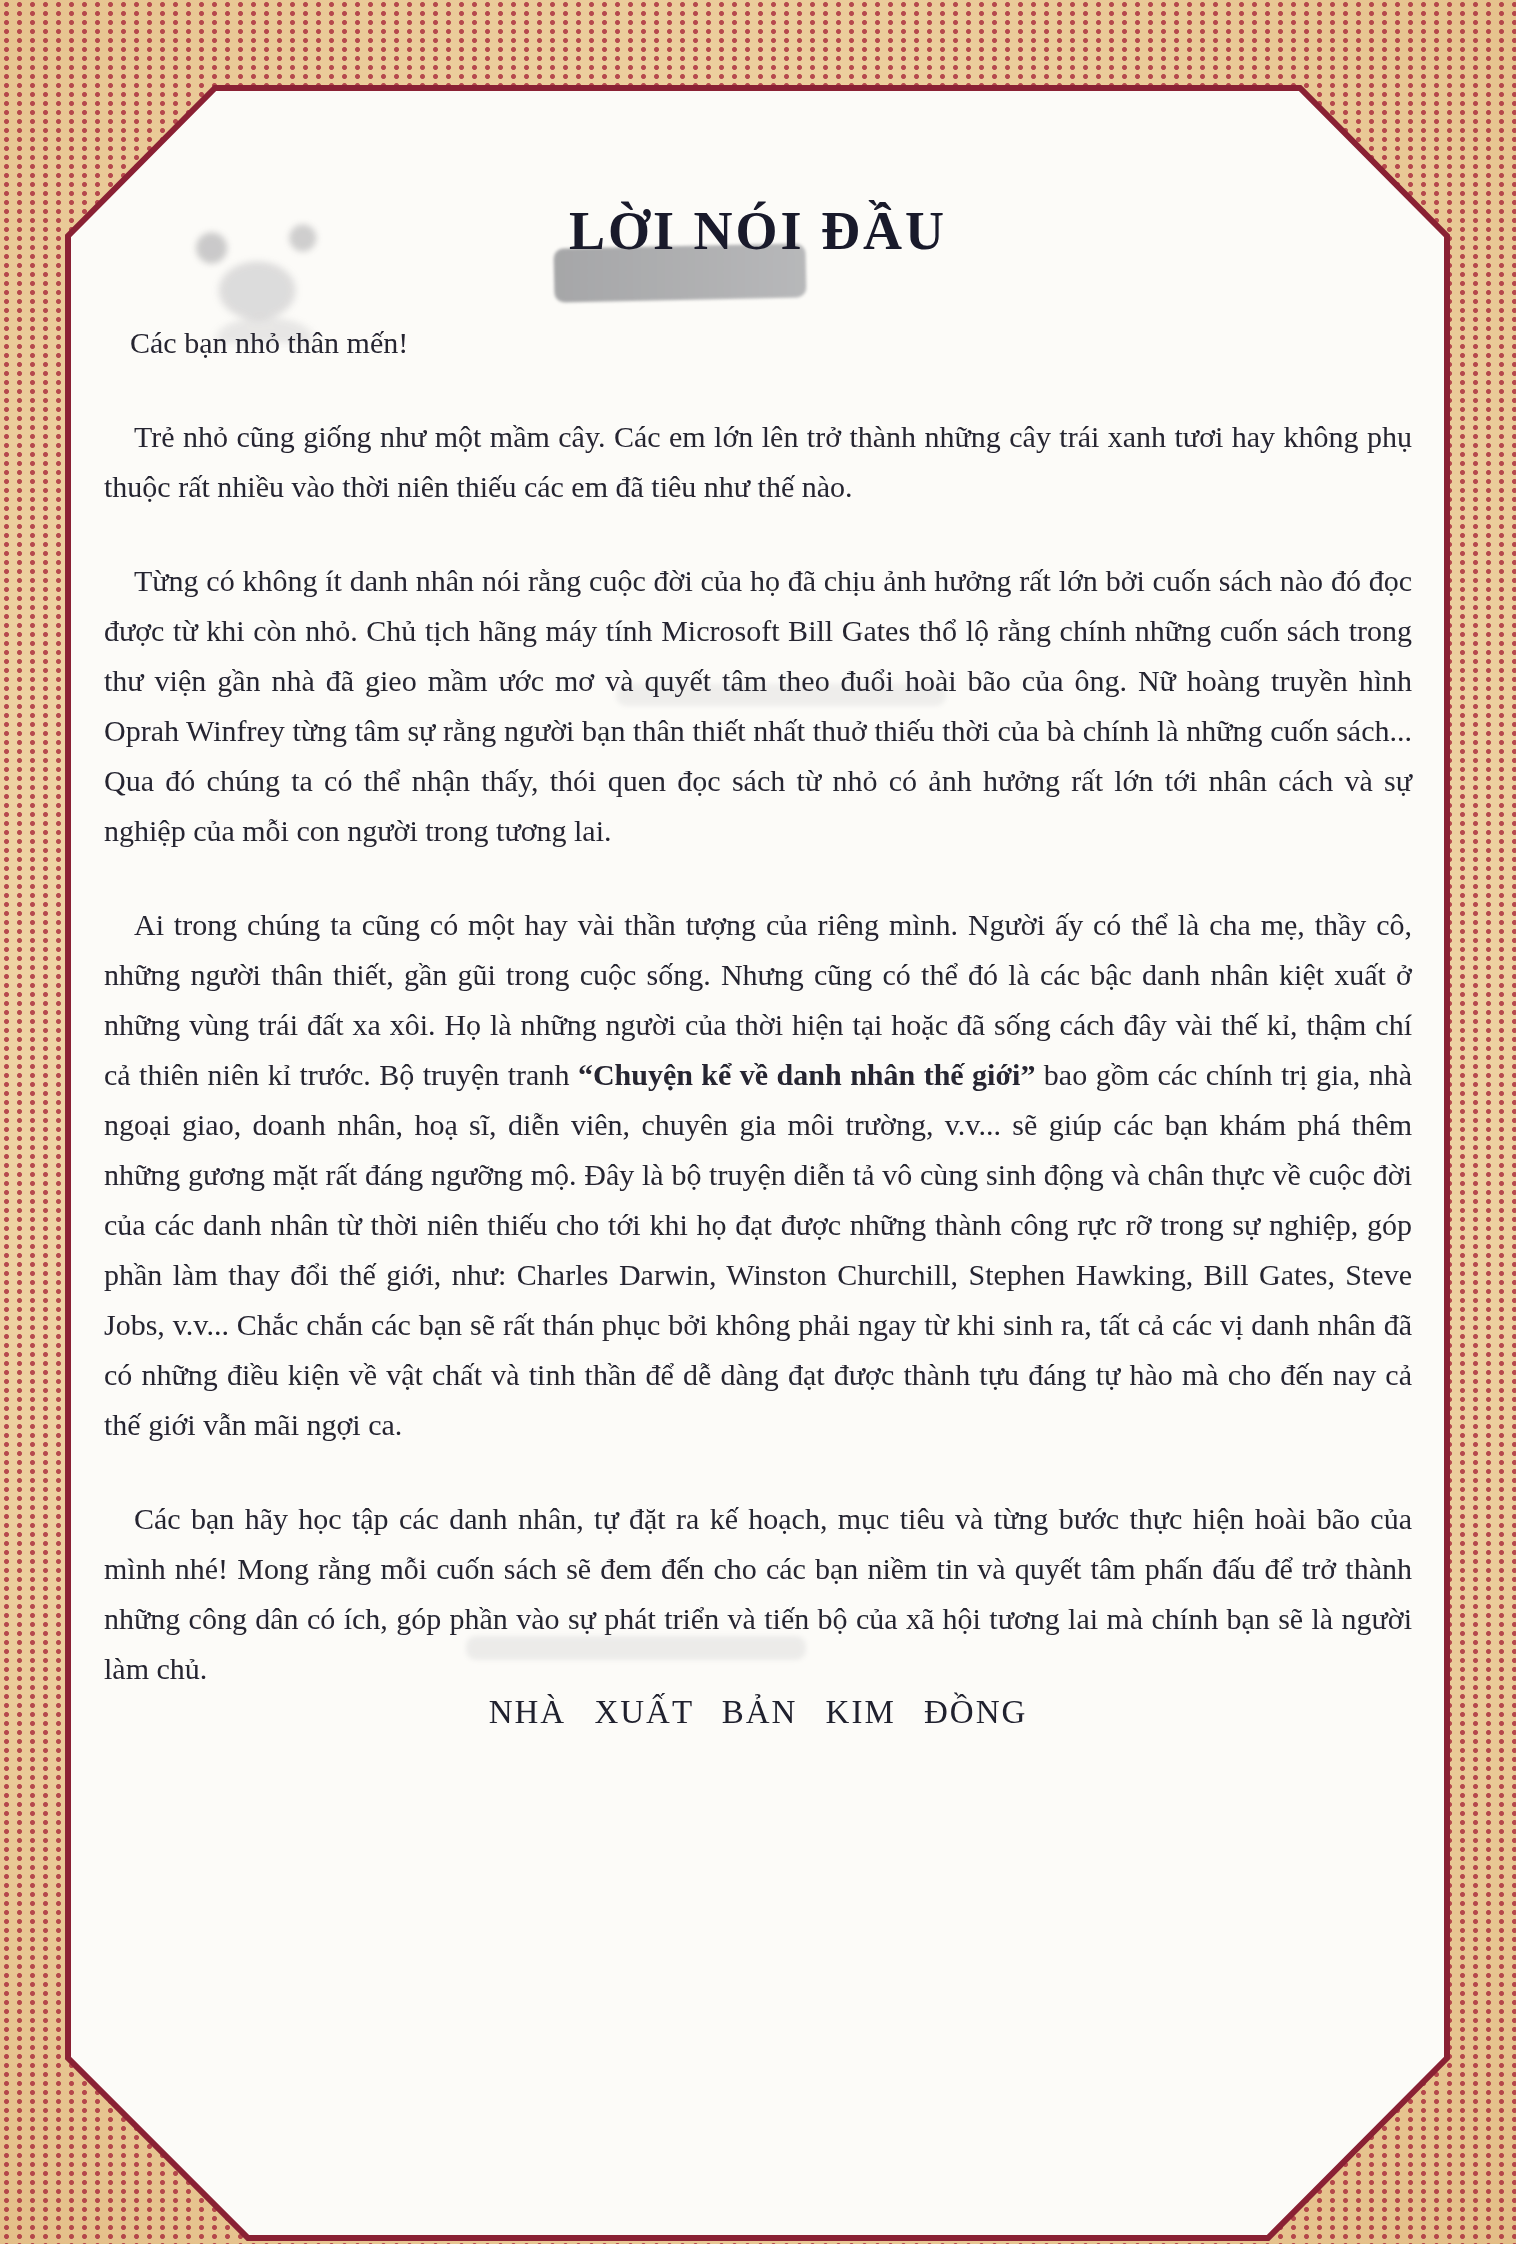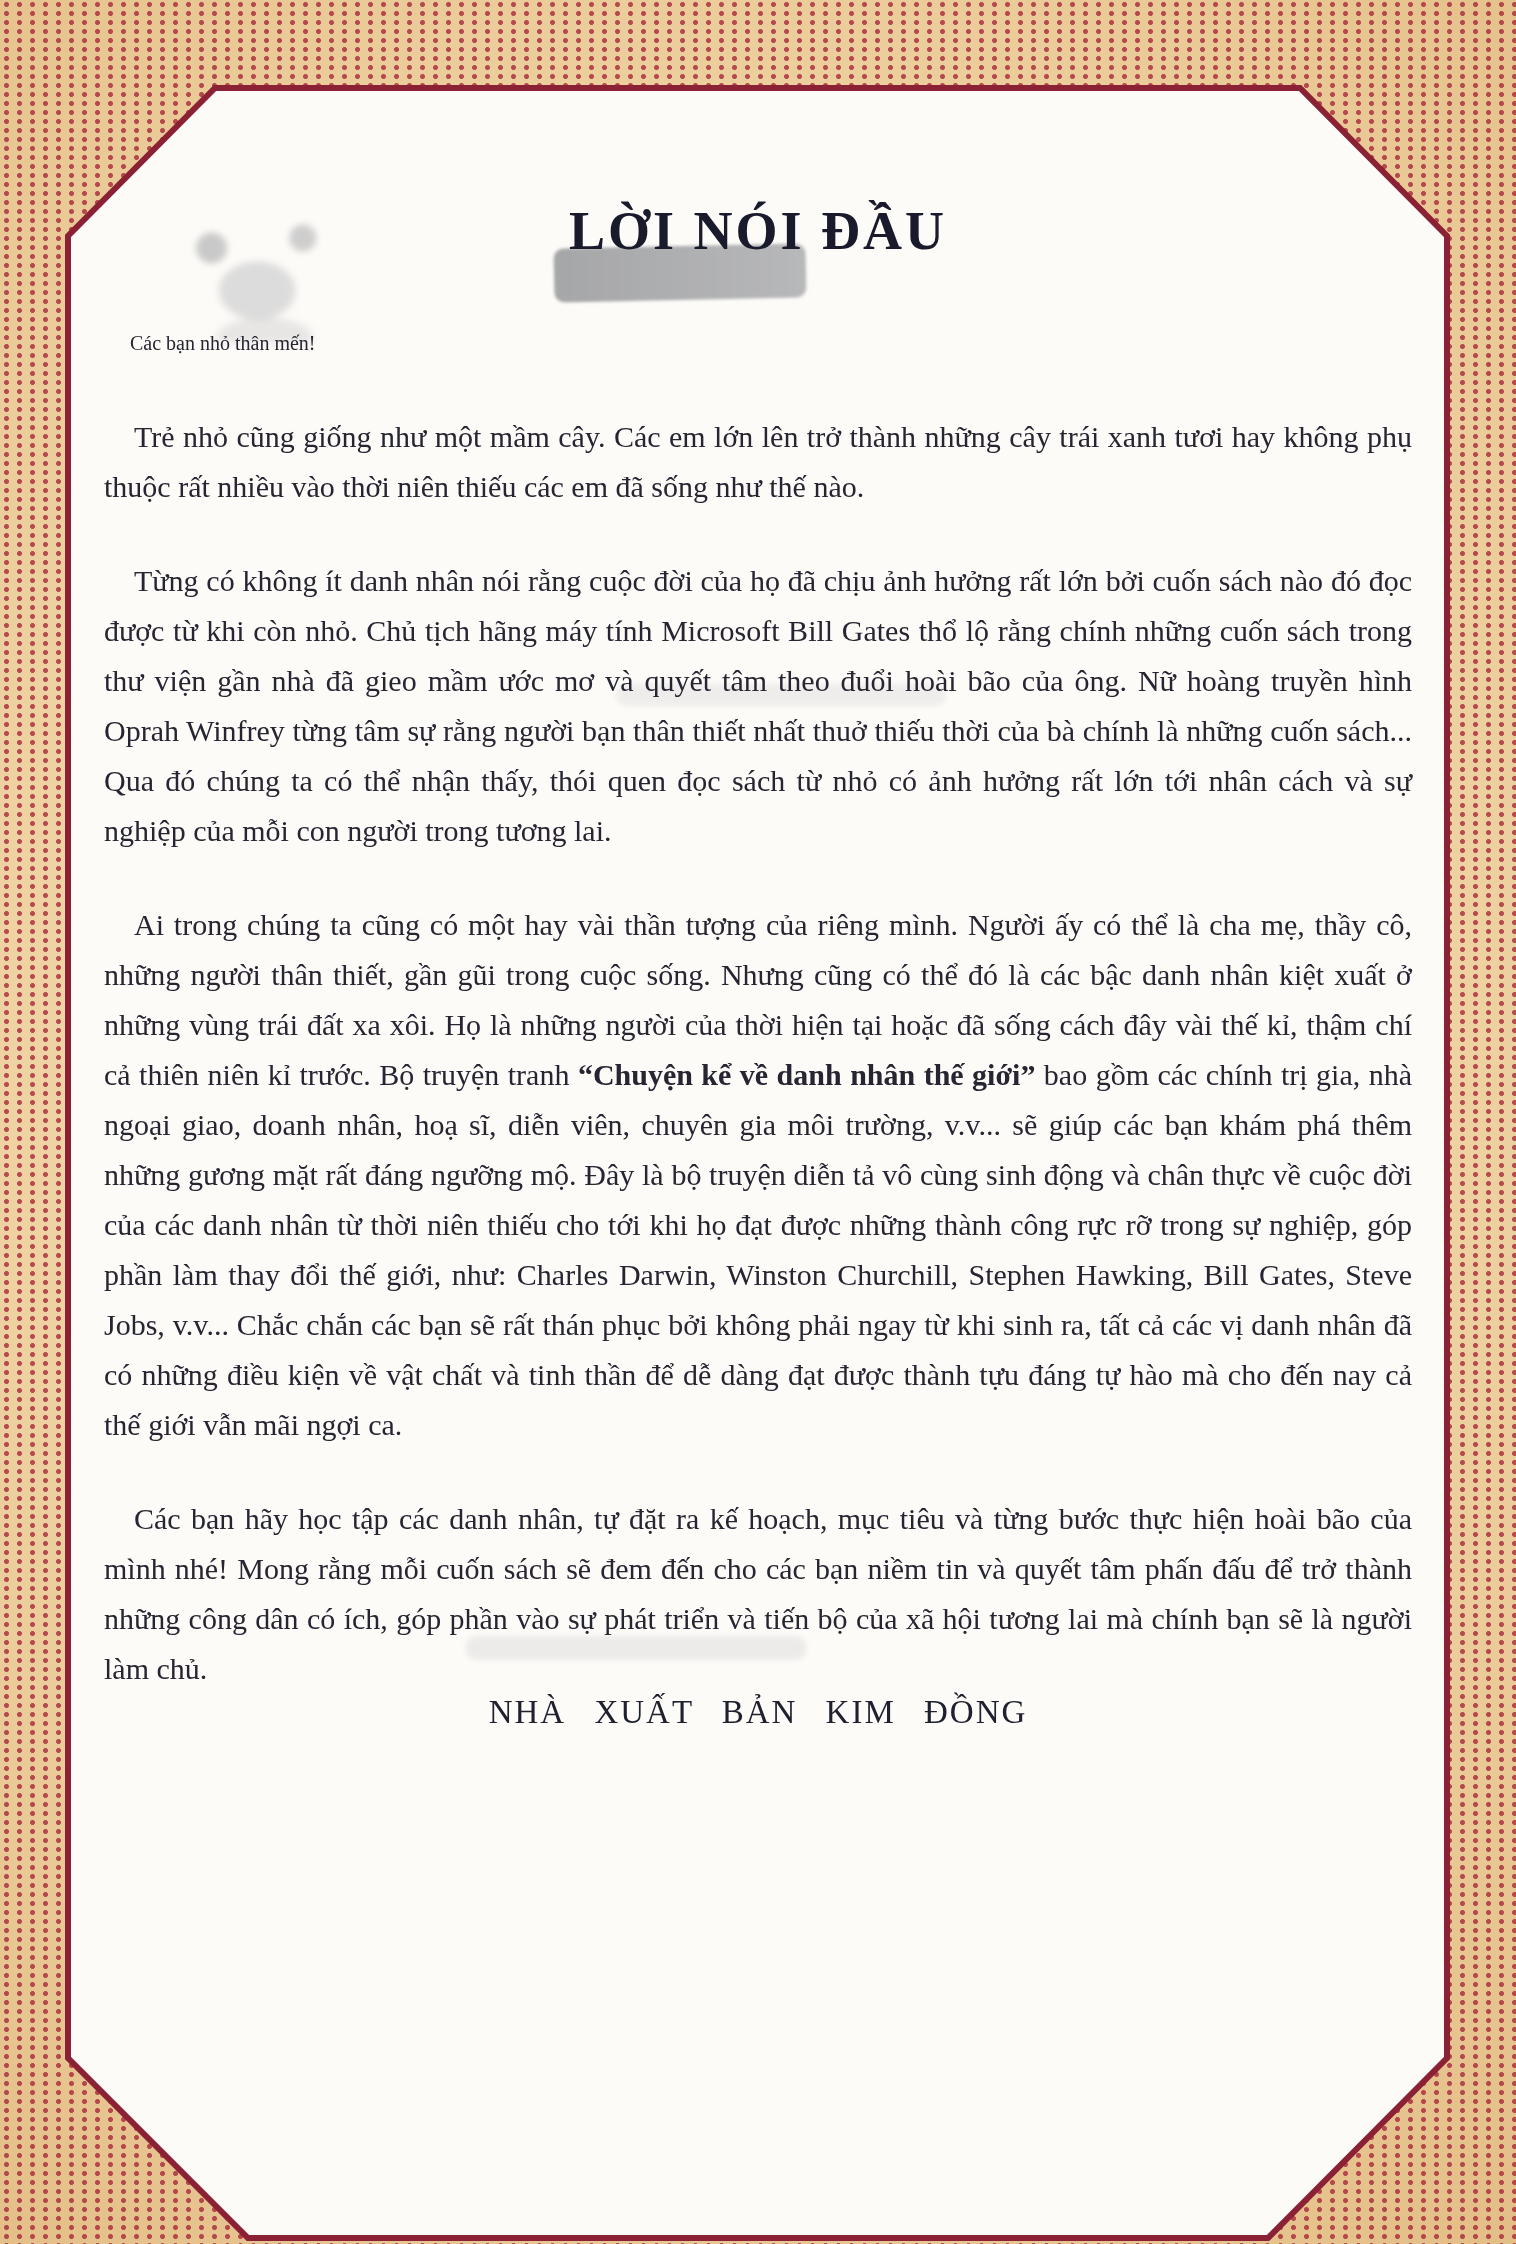--- a/index.html
+++ b/index.html
@@ -30,21 +30,21 @@
   }
   .para{
     position:relative;z-index:1;
     margin:44px 0 0 0;
     font-size:30px;line-height:50px;
     text-align:justify;text-indent:30px;
   }
   .greeting{
     position:relative;z-index:1;
     margin:0;
-    font-size:20px;line-height:50px;text-indent:26px;
+    font-size:30px;line-height:50px;text-indent:26px;
   }
   .series-title{font-weight:bold;}
   .signature{
     position:relative;z-index:1;
     text-align:center;
     font-size:33px;letter-spacing:2px;word-spacing:18px;
     color:#20212e;
   }
   
   .ghost{position:absolute;z-index:0;pointer-events:none;}
@@ -90,21 +90,21 @@
 
     <div class="ghost ghost-illustration"></div>
     <div class="ghost ghost-stamp"></div>
     <div class="ghost ghost-bleed-1"></div>
     <div class="ghost ghost-bleed-2"></div>
 
     <h1 class="page-title">LỜI NÓI ĐẦU</h1>
 
     <p class="greeting">Các bạn nhỏ thân mến!</p>
 
-    <p class="para">Trẻ nhỏ cũng giống như một mầm cây. Các em lớn lên trở thành những cây trái xanh tươi hay không phụ thuộc rất nhiều vào thời niên thiếu các em đã sống như thế nào.</p>
+    <p class="para">Trẻ nhỏ cũng giống như một mầm cây. Các em lớn lên trở thành những cây trái xanh tươi hay không phụ thuộc rất nhiều vào thời niên thiếu các em đã tiêu như thế nào.</p>
 
     <p class="para">Từng có không ít danh nhân nói rằng cuộc đời của họ đã chịu ảnh hưởng rất lớn bởi cuốn sách nào đó đọc được từ khi còn nhỏ. Chủ tịch hãng máy tính Microsoft Bill Gates thổ lộ rằng chính những cuốn sách trong thư viện gần nhà đã gieo mầm ước mơ và quyết tâm theo đuổi hoài bão của ông. Nữ hoàng truyền hình Oprah Winfrey từng tâm sự rằng người bạn thân thiết nhất thuở thiếu thời của bà chính là những cuốn sách... Qua đó chúng ta có thể nhận thấy, thói quen đọc sách từ nhỏ có ảnh hưởng rất lớn tới nhân cách và sự nghiệp của mỗi con người trong tương lai.</p>
 
     <p class="para"><span>Ai trong chúng ta cũng có một hay vài thần tượng của riêng mình. Người ấy có thể là cha mẹ, thầy cô, những người thân thiết, gần gũi trong cuộc sống. Nhưng cũng có thể đó là các bậc danh nhân kiệt xuất ở những vùng trái đất xa xôi. Họ là những người của thời hiện tại hoặc đã sống cách đây vài thế kỉ, thậm chí cả thiên niên kỉ trước. Bộ truyện tranh </span><strong class="series-title">“Chuyện kể về danh nhân thế giới”</strong><span> bao gồm các chính trị gia, nhà ngoại giao, doanh nhân, hoạ sĩ, diễn viên, chuyên gia môi trường, v.v... sẽ giúp các bạn khám phá thêm những gương mặt rất đáng ngưỡng mộ. Đây là bộ truyện diễn tả vô cùng sinh động và chân thực về cuộc đời của các danh nhân từ thời niên thiếu cho tới khi họ đạt được những thành công rực rỡ trong sự nghiệp, góp phần làm thay đổi thế giới, như: Charles Darwin, Winston Churchill, Stephen Hawking, Bill Gates, Steve Jobs, v.v... Chắc chắn các bạn sẽ rất thán phục bởi không phải ngay từ khi sinh ra, tất cả các vị danh nhân đã có những điều kiện về vật chất và tinh thần để dễ dàng đạt được thành tựu đáng tự hào mà cho đến nay cả thế giới vẫn mãi ngợi ca.</span></p>
 
     <p class="para">Các bạn hãy học tập các danh nhân, tự đặt ra kế hoạch, mục tiêu và từng bước thực hiện hoài bão của mình nhé! Mong rằng mỗi cuốn sách sẽ đem đến cho các bạn niềm tin và quyết tâm phấn đấu để trở thành những công dân có ích, góp phần vào sự phát triển và tiến bộ của xã hội tương lai mà chính bạn sẽ là người làm chủ.</p>
 
     <div class="signature">NHÀ XUẤT BẢN KIM ĐỒNG</div>
 
   </div>

